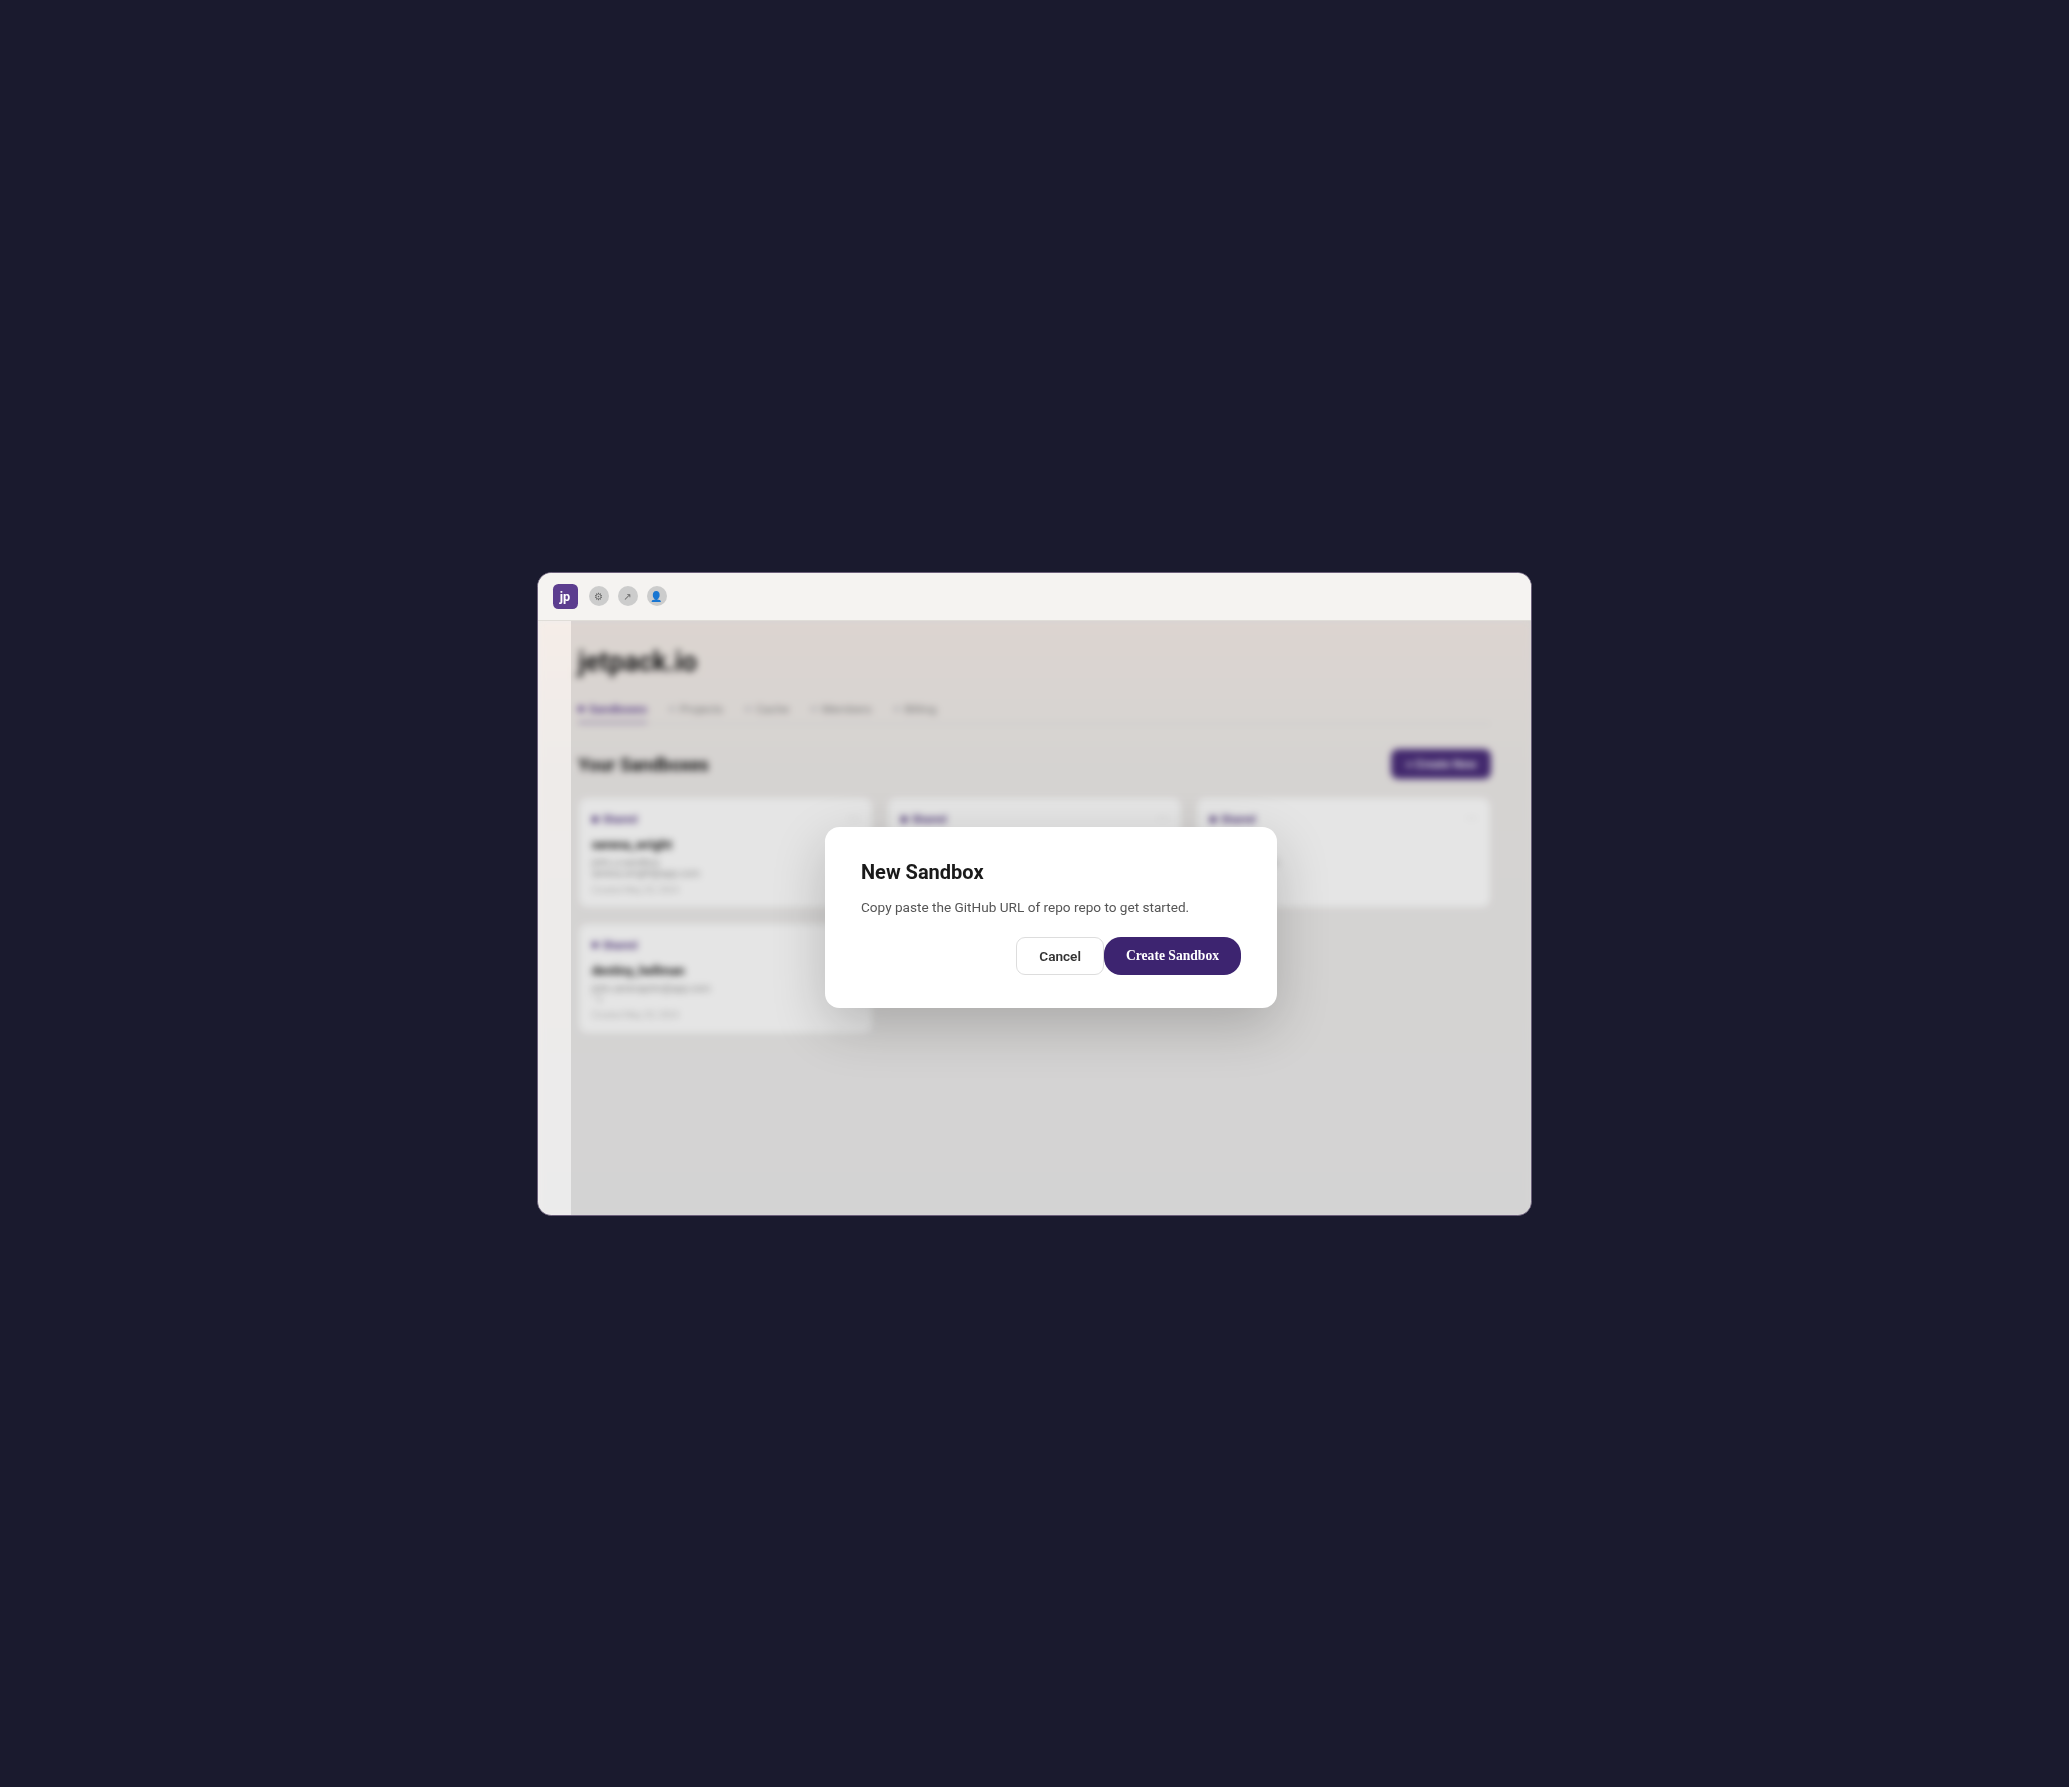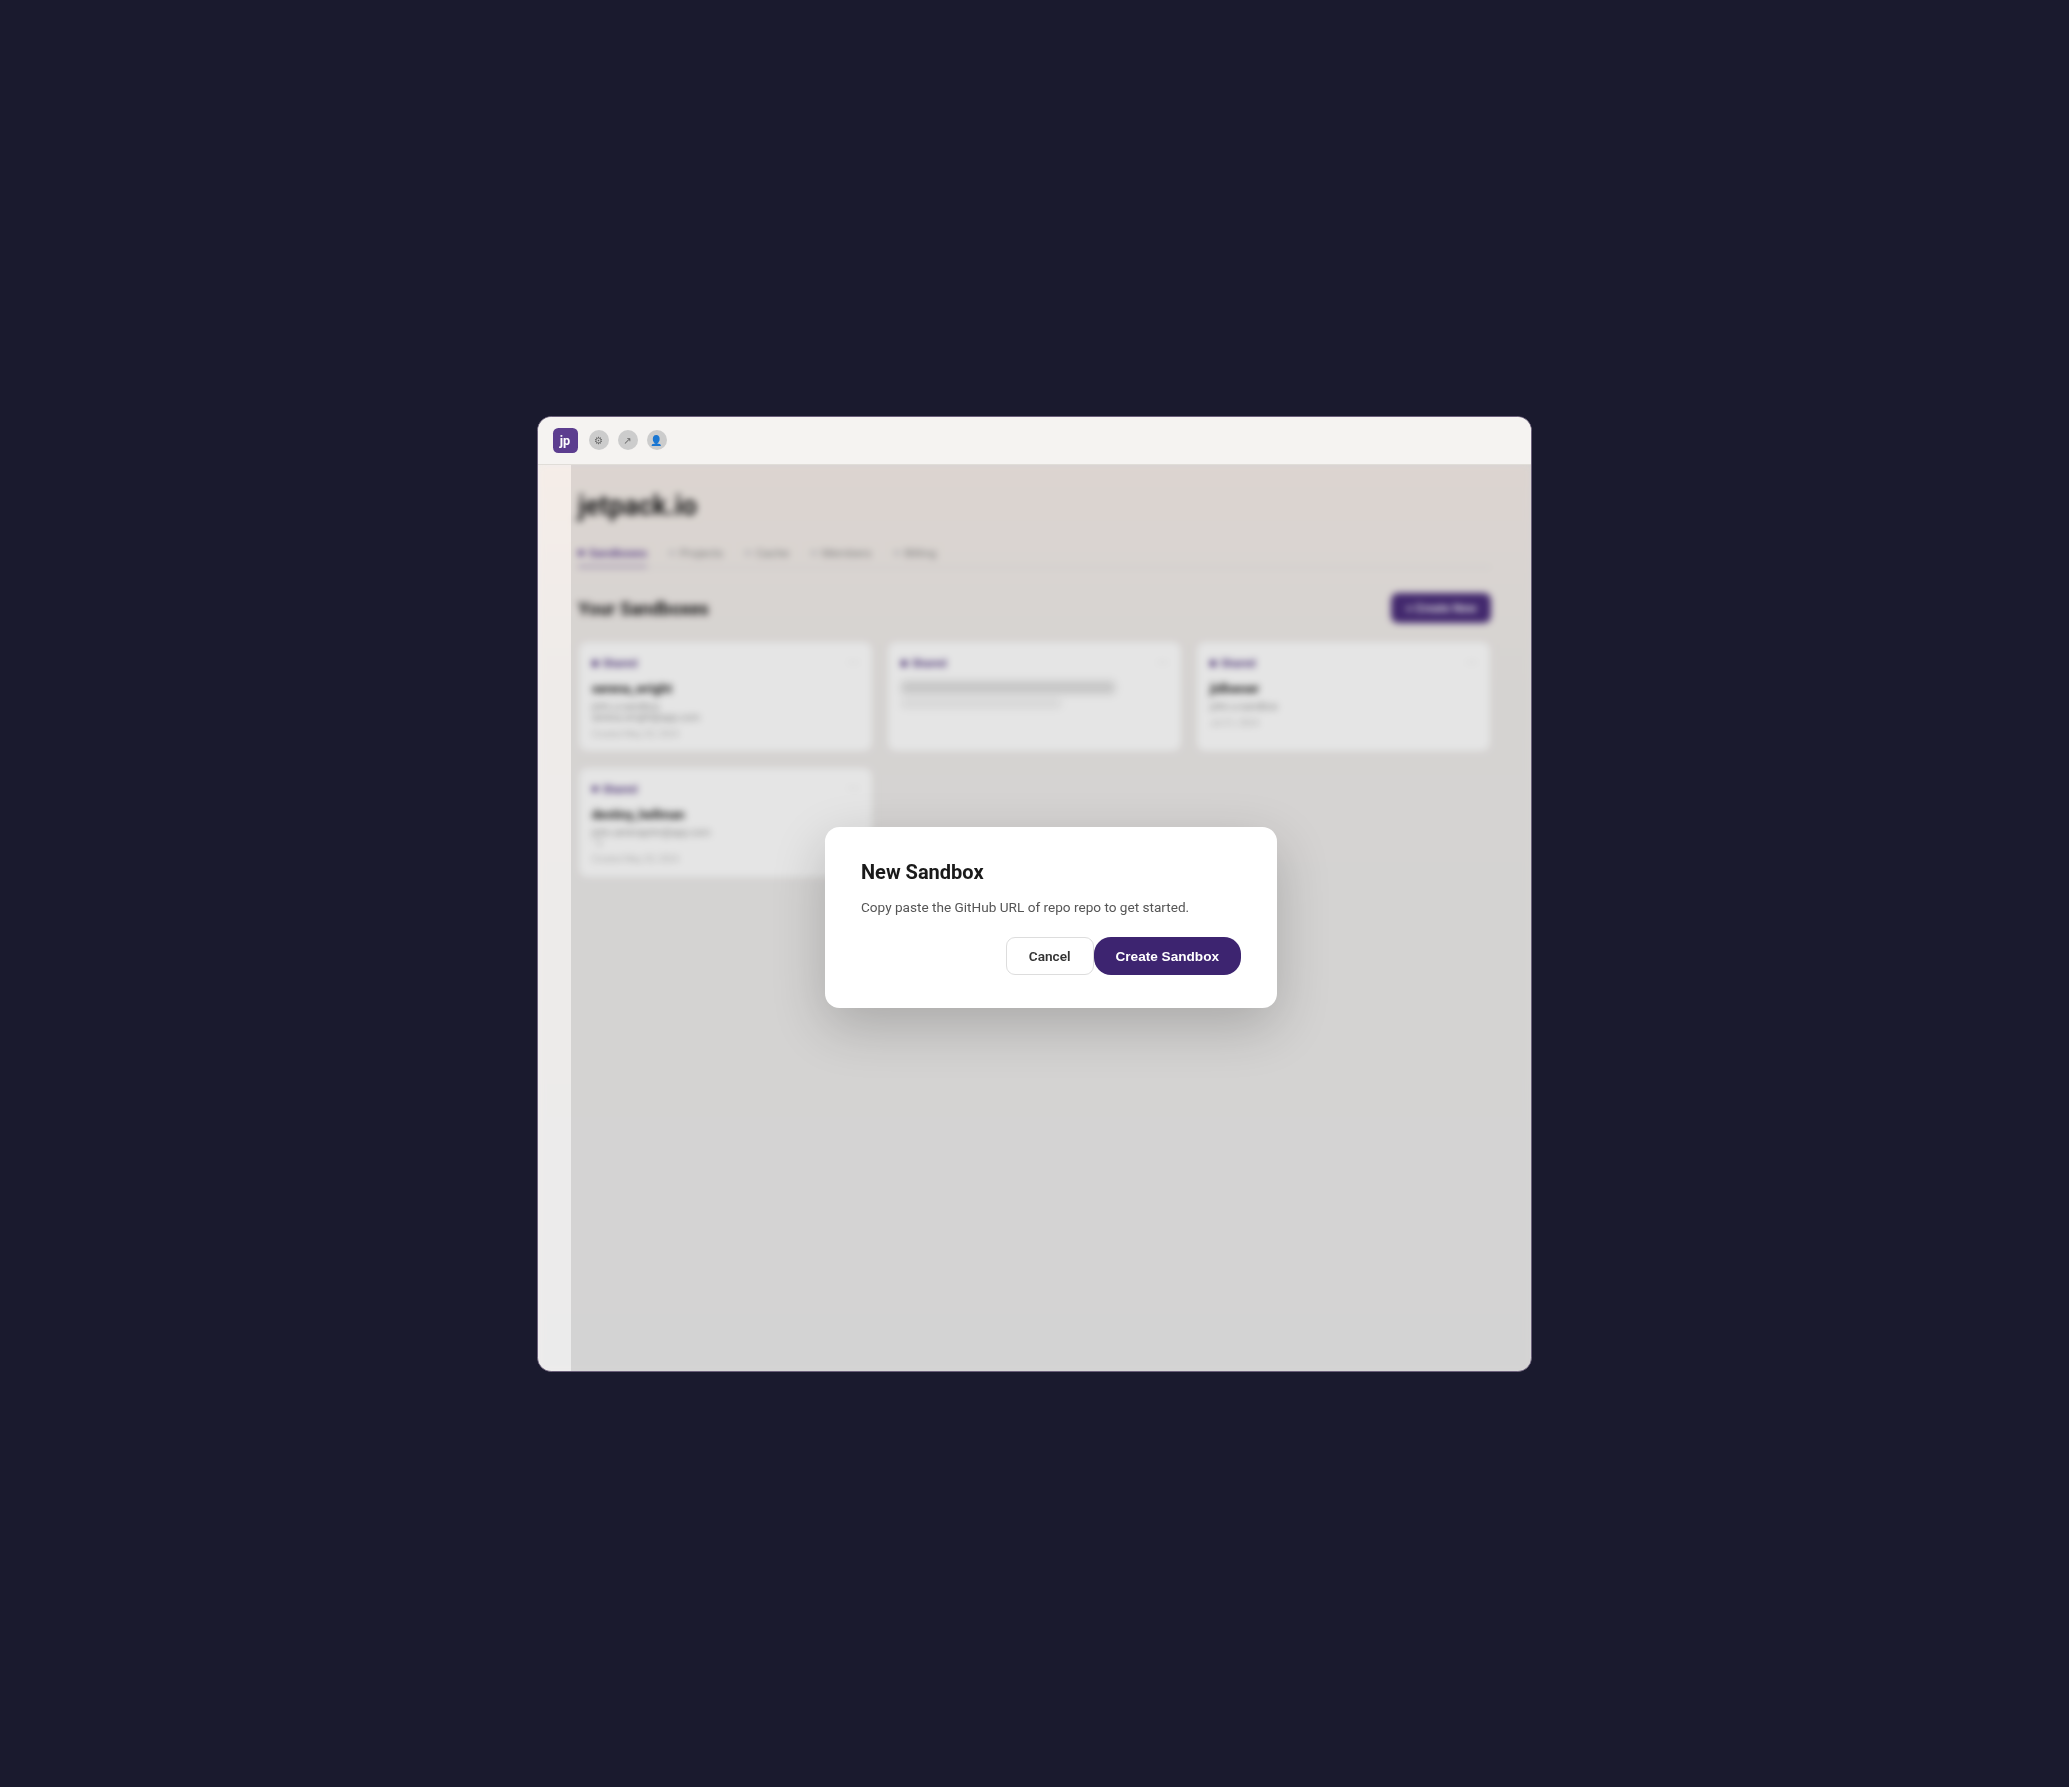--- a/index.html
+++ b/index.html
@@ -12,21 +12,21 @@
       background: #1a1a2e;
       display: flex;
       align-items: center;
       justify-content: center;
       min-height: 100vh;
       font-family: -apple-system, BlinkMacSystemFont, 'Segoe UI', Roboto, sans-serif;
     }
 
     .browser-window {
       width: 995px;
-      height: 956px;
+      height: 644px;
       background: #f0eeec;
       border-radius: 14.5px;
       border: 1.8px solid #6b5f7a;
       overflow: hidden;
       position: relative;
       display: flex;
       flex-direction: column;
     }
 
     
@@ -141,21 +141,21 @@
 
     .btn-create {
       background: #3d2470;
       color: white;
       border: none;
       border-radius: 17px;
       padding: 10px 22px;
       font-size: 13.6px;
       font-weight: 600;
       cursor: pointer;
-      font-family: Liberation Sans, sans-serif;
+      font-family: Liberation Serif, serif;
     }
 
     
     .blurred-bg {
       position: absolute;
       inset: 0;
       filter: blur(3.6px);
       z-index: 1;
     }
 

